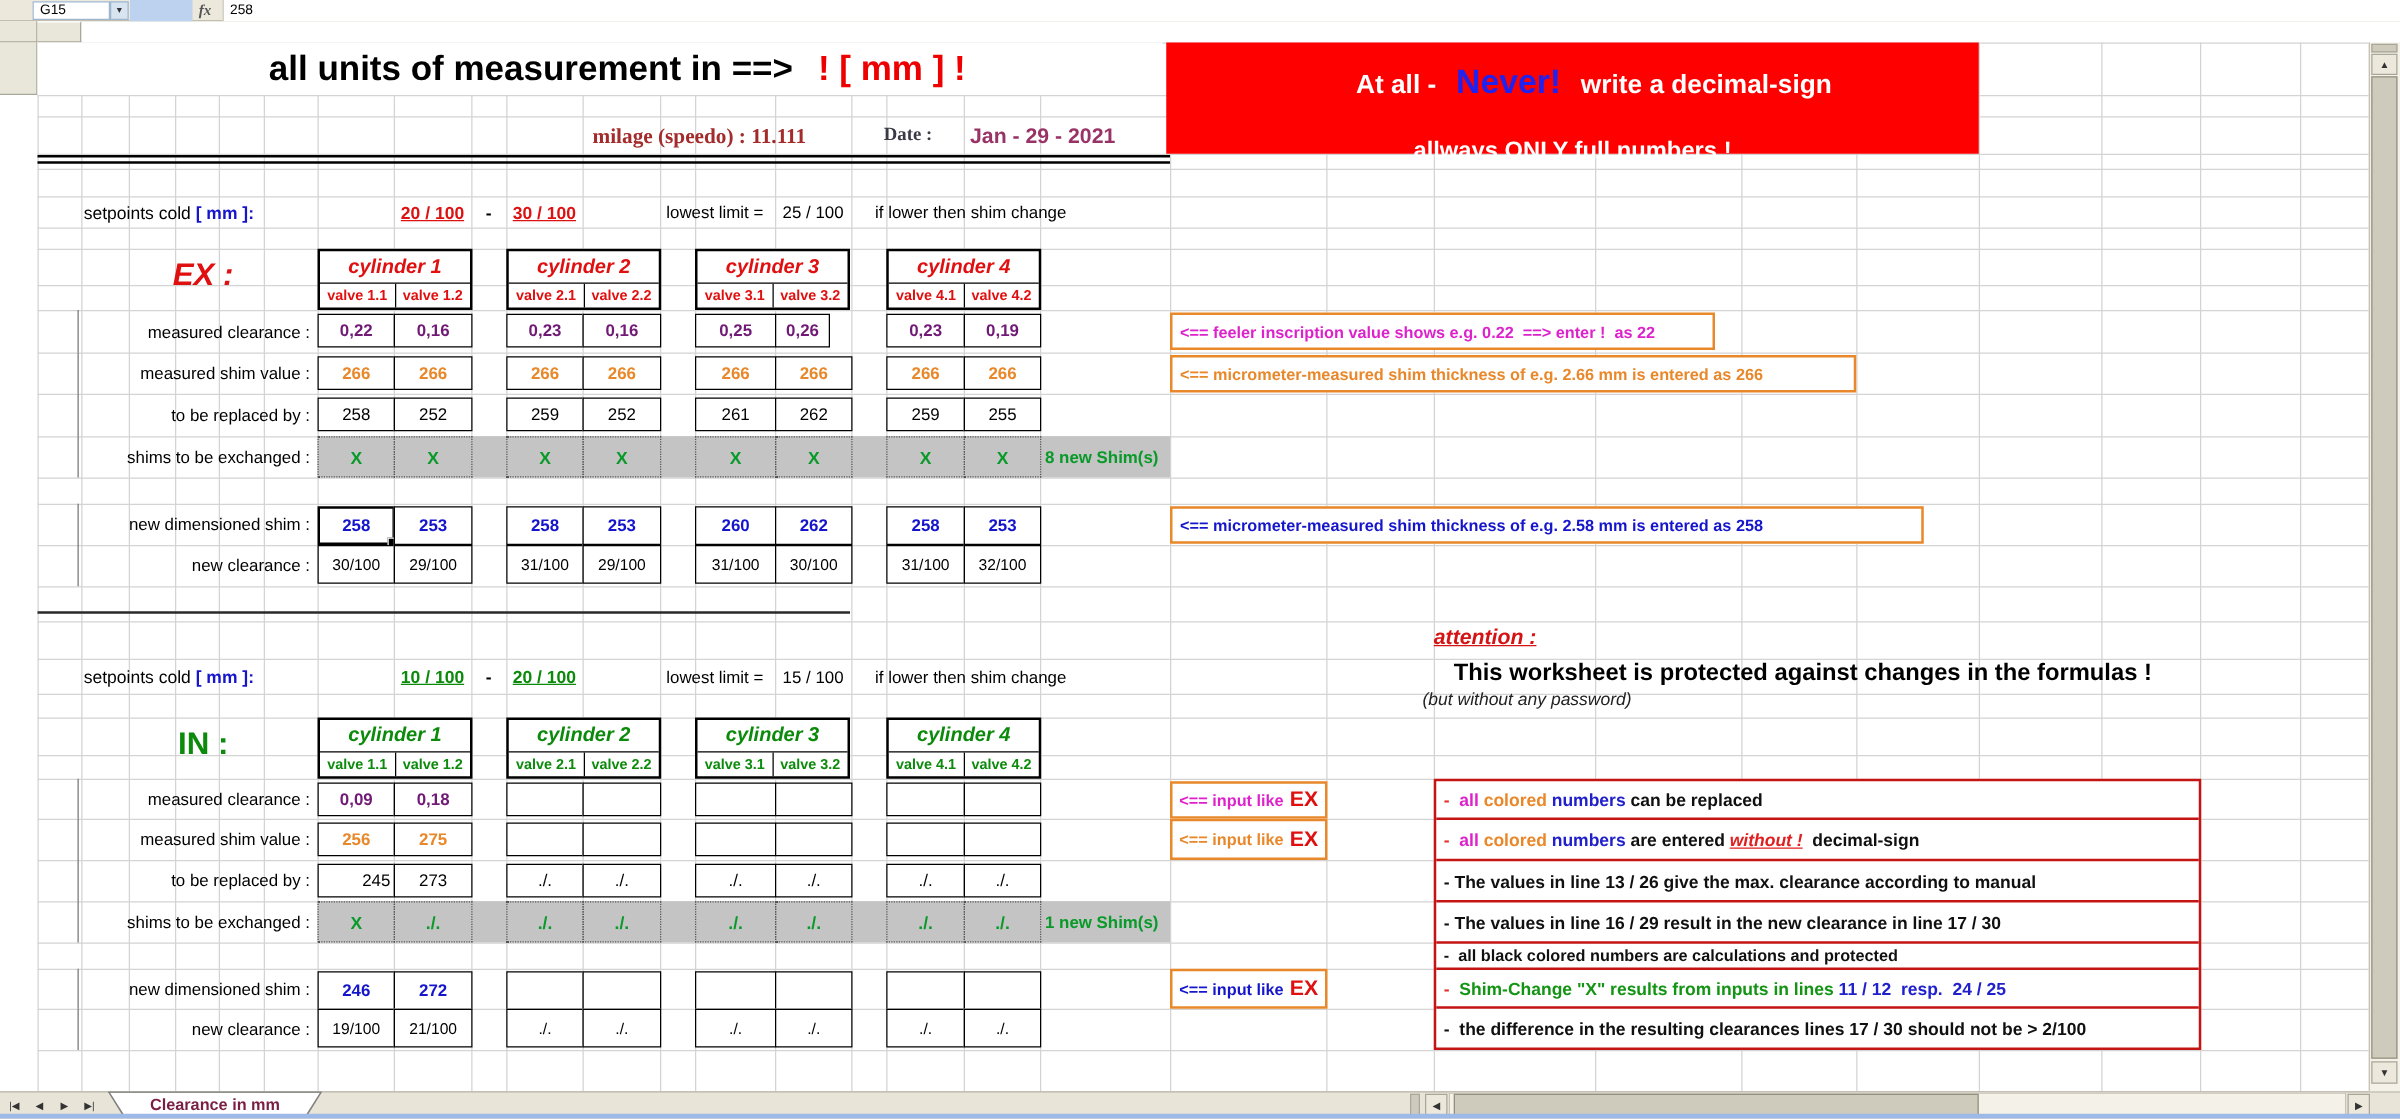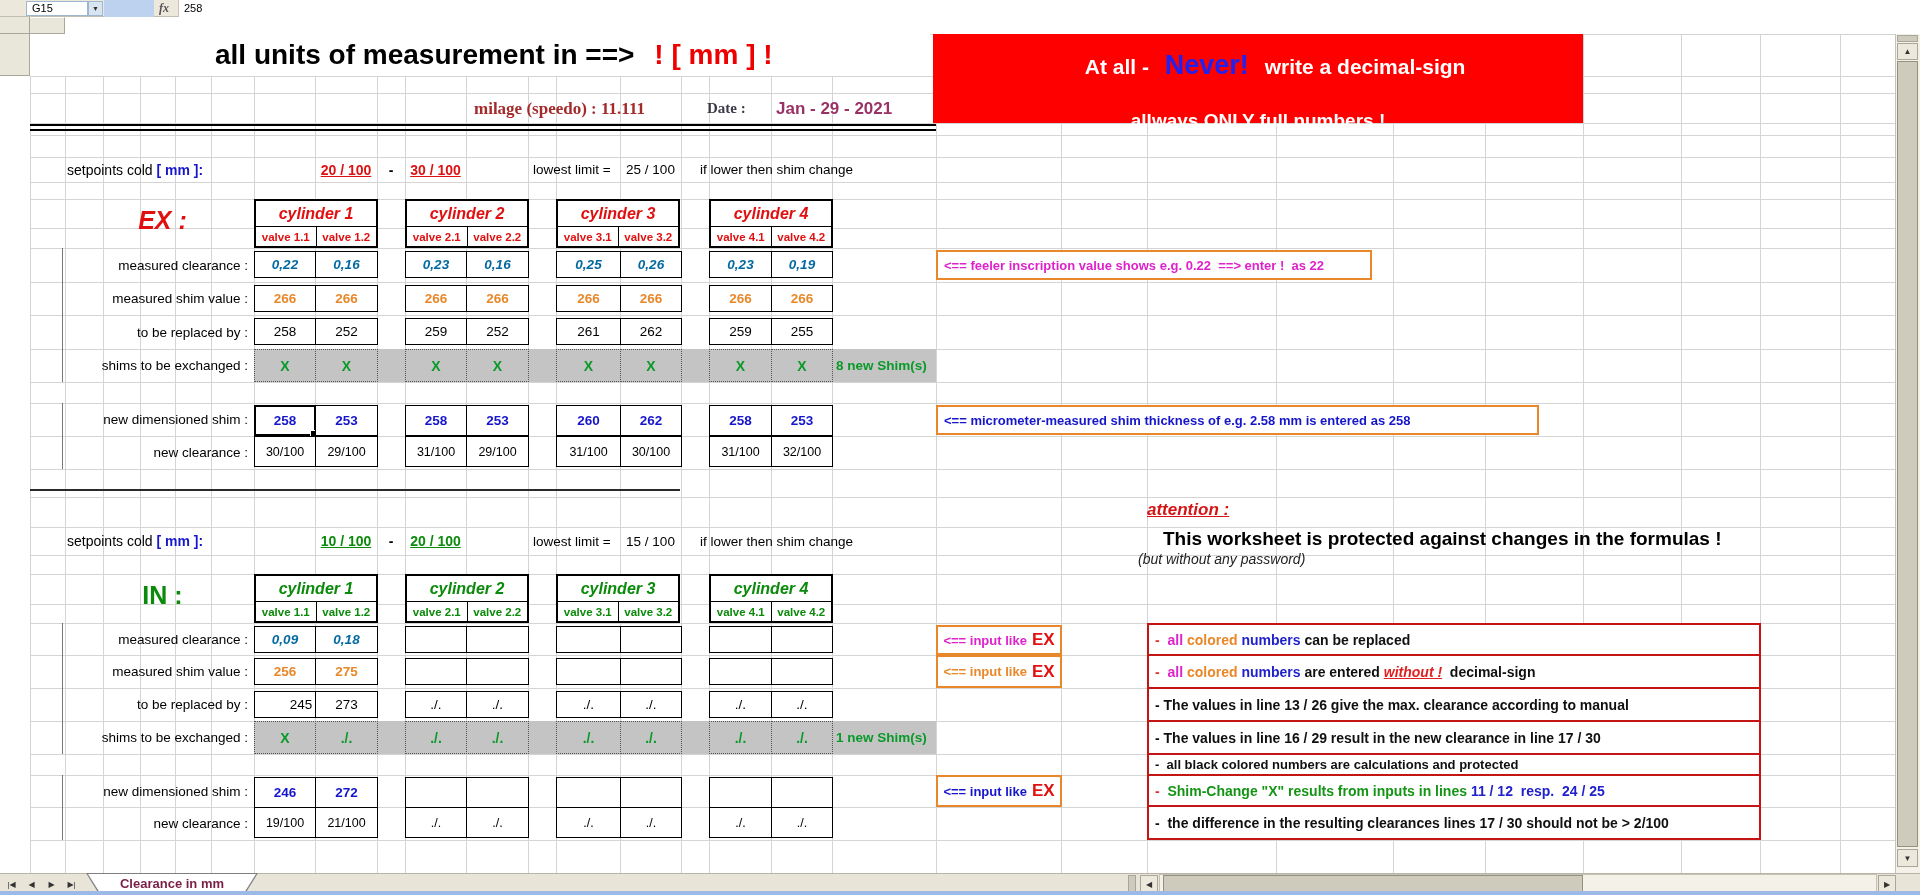--- a/index.html
+++ b/index.html
@@ -60,21 +60,21 @@
   .cylname{flex:1;display:flex;align-items:center;justify-content:center;font-weight:bold;font-style:italic;font-size:16px;border-bottom:1px solid #000;}
   .valves{height:19px;display:flex;}
   .valves span{flex:1;display:flex;align-items:center;justify-content:center;font-size:11.5px;font-weight:bold;box-sizing:border-box;}
   .valves span:first-child{border-right:1px solid #000;}
   .ex-c .cylname,.ex-c .valves span{color:#E01010;}
   .in-c .cylname,.in-c .valves span{color:#0B8A0B;}
 
   
   .vrow{position:absolute;left:254px;width:580px;}
   .vcell{position:absolute;top:3px;height:27px;border:1px solid #000;background:#fff;font-size:13.5px;display:flex;align-items:center;justify-content:center;box-sizing:border-box;}
-  .mag .vcell{color:#0369a1;font-weight:bold;font-style:italic;}
+  .mag .vcell{color:#701a75;font-weight:bold;}
   .org .vcell{color:#E8882A;font-weight:bold;}
   .blu .vcell{color:#1515CC;font-weight:bold;}
   .blk .vcell{color:#000;}
   .tall1 .vcell{top:2px;height:31px;}
   .tall2 .vcell{top:0;height:31px;font-size:12.5px;font-weight:normal;color:#000;}
   .band{position:absolute;left:254px;width:682px;height:33px;background:#C4C4C4;}
   .xrow{left:0;top:0;width:580px;height:33px;}
   .xrow .vcell{top:0;height:33px;border:1px dotted #555;background:transparent;color:#0A9A2A;font-weight:bold;font-size:14px;}
   .bandcount{position:absolute;left:582px;top:0;height:100%;display:flex;align-items:center;font-weight:bold;font-size:13.5px;color:#0A9A2A;white-space:pre;}
   .selcell{border:2px solid #000;}
@@ -282,21 +282,21 @@
   <div class="rlabel" style="top:403px;height:33px;">new dimensioned shim :</div>
   <div class="rlabel" style="top:436px;height:33px;">new clearance :</div>
 
   <div class="vrow mag" style="top:248px;height:34px;">
 
   <div class="vcell" style="left: 0px; width: 62px;">0,22</div>
       <div class="vcell" style="left: 61px; width: 63px;">0,16</div>
       <div class="vcell" style="left: 151px; width: 62px;">0,23</div>
       <div class="vcell" style="left: 212px; width: 63px;">0,16</div>
       <div class="vcell" style="left: 302px; width: 65px;">0,25</div>
-      <div class="vcell" style="left: 366px; width: 62px;">0,26</div>
+      <div class="vcell" style="left: 366px; width: 44px;">0,26</div>
       <div class="vcell" style="left: 455px; width: 63px;">0,23</div>
       <div class="vcell" style="left: 517px; width: 62px;">0,19</div>
     </div>
   <div class="vrow org" style="top:282px;height:33px;">
 
   <div class="vcell" style="left: 0px; width: 62px;">266</div>
       <div class="vcell" style="left: 61px; width: 63px;">266</div>
       <div class="vcell" style="left: 151px; width: 62px;">266</div>
       <div class="vcell" style="left: 212px; width: 63px;">266</div>
       <div class="vcell" style="left: 302px; width: 65px;">266</div>
@@ -346,20 +346,21 @@
       <div class="vcell" style="left: 61px; width: 63px;">29/100</div>
       <div class="vcell" style="left: 151px; width: 62px;">31/100</div>
       <div class="vcell" style="left: 212px; width: 63px;">29/100</div>
       <div class="vcell" style="left: 302px; width: 65px;">31/100</div>
       <div class="vcell" style="left: 366px; width: 62px;">30/100</div>
       <div class="vcell" style="left: 455px; width: 63px;">31/100</div>
       <div class="vcell" style="left: 517px; width: 62px;">32/100</div>
     </div>
 
   <div class="annbox ann-mag" style="left:936px;top:250px;width:436px;height:30px;">&lt;== feeler inscription value shows e.g. 0.22  ==&gt; enter !  as 22</div>
+  <div class="annbox ann-org" style="left:936px;top:284px;width:549px;height:30px;">&lt;== micrometer-measured shim thickness of e.g. 2.66 mm is entered as 266</div>
   <div class="annbox ann-blu" style="left:936px;top:405px;width:603px;height:30px;">&lt;== micrometer-measured shim thickness of e.g. 2.58 mm is entered as 258</div>
 
   <div class="attn-t">attention :</div>
   <div class="attn-1">This worksheet is protected against changes in the formulas !</div>
   <div class="attn-2">(but without any password)</div>
 
   <div class="splabel" style="top:527px;height:28px;">
     <span>setpoints cold </span><span class="spmm">[ mm ]:</span>
   </div>
   <div class="spval spg" style="left:315px;top:527px;width:62px;height:28px;">

